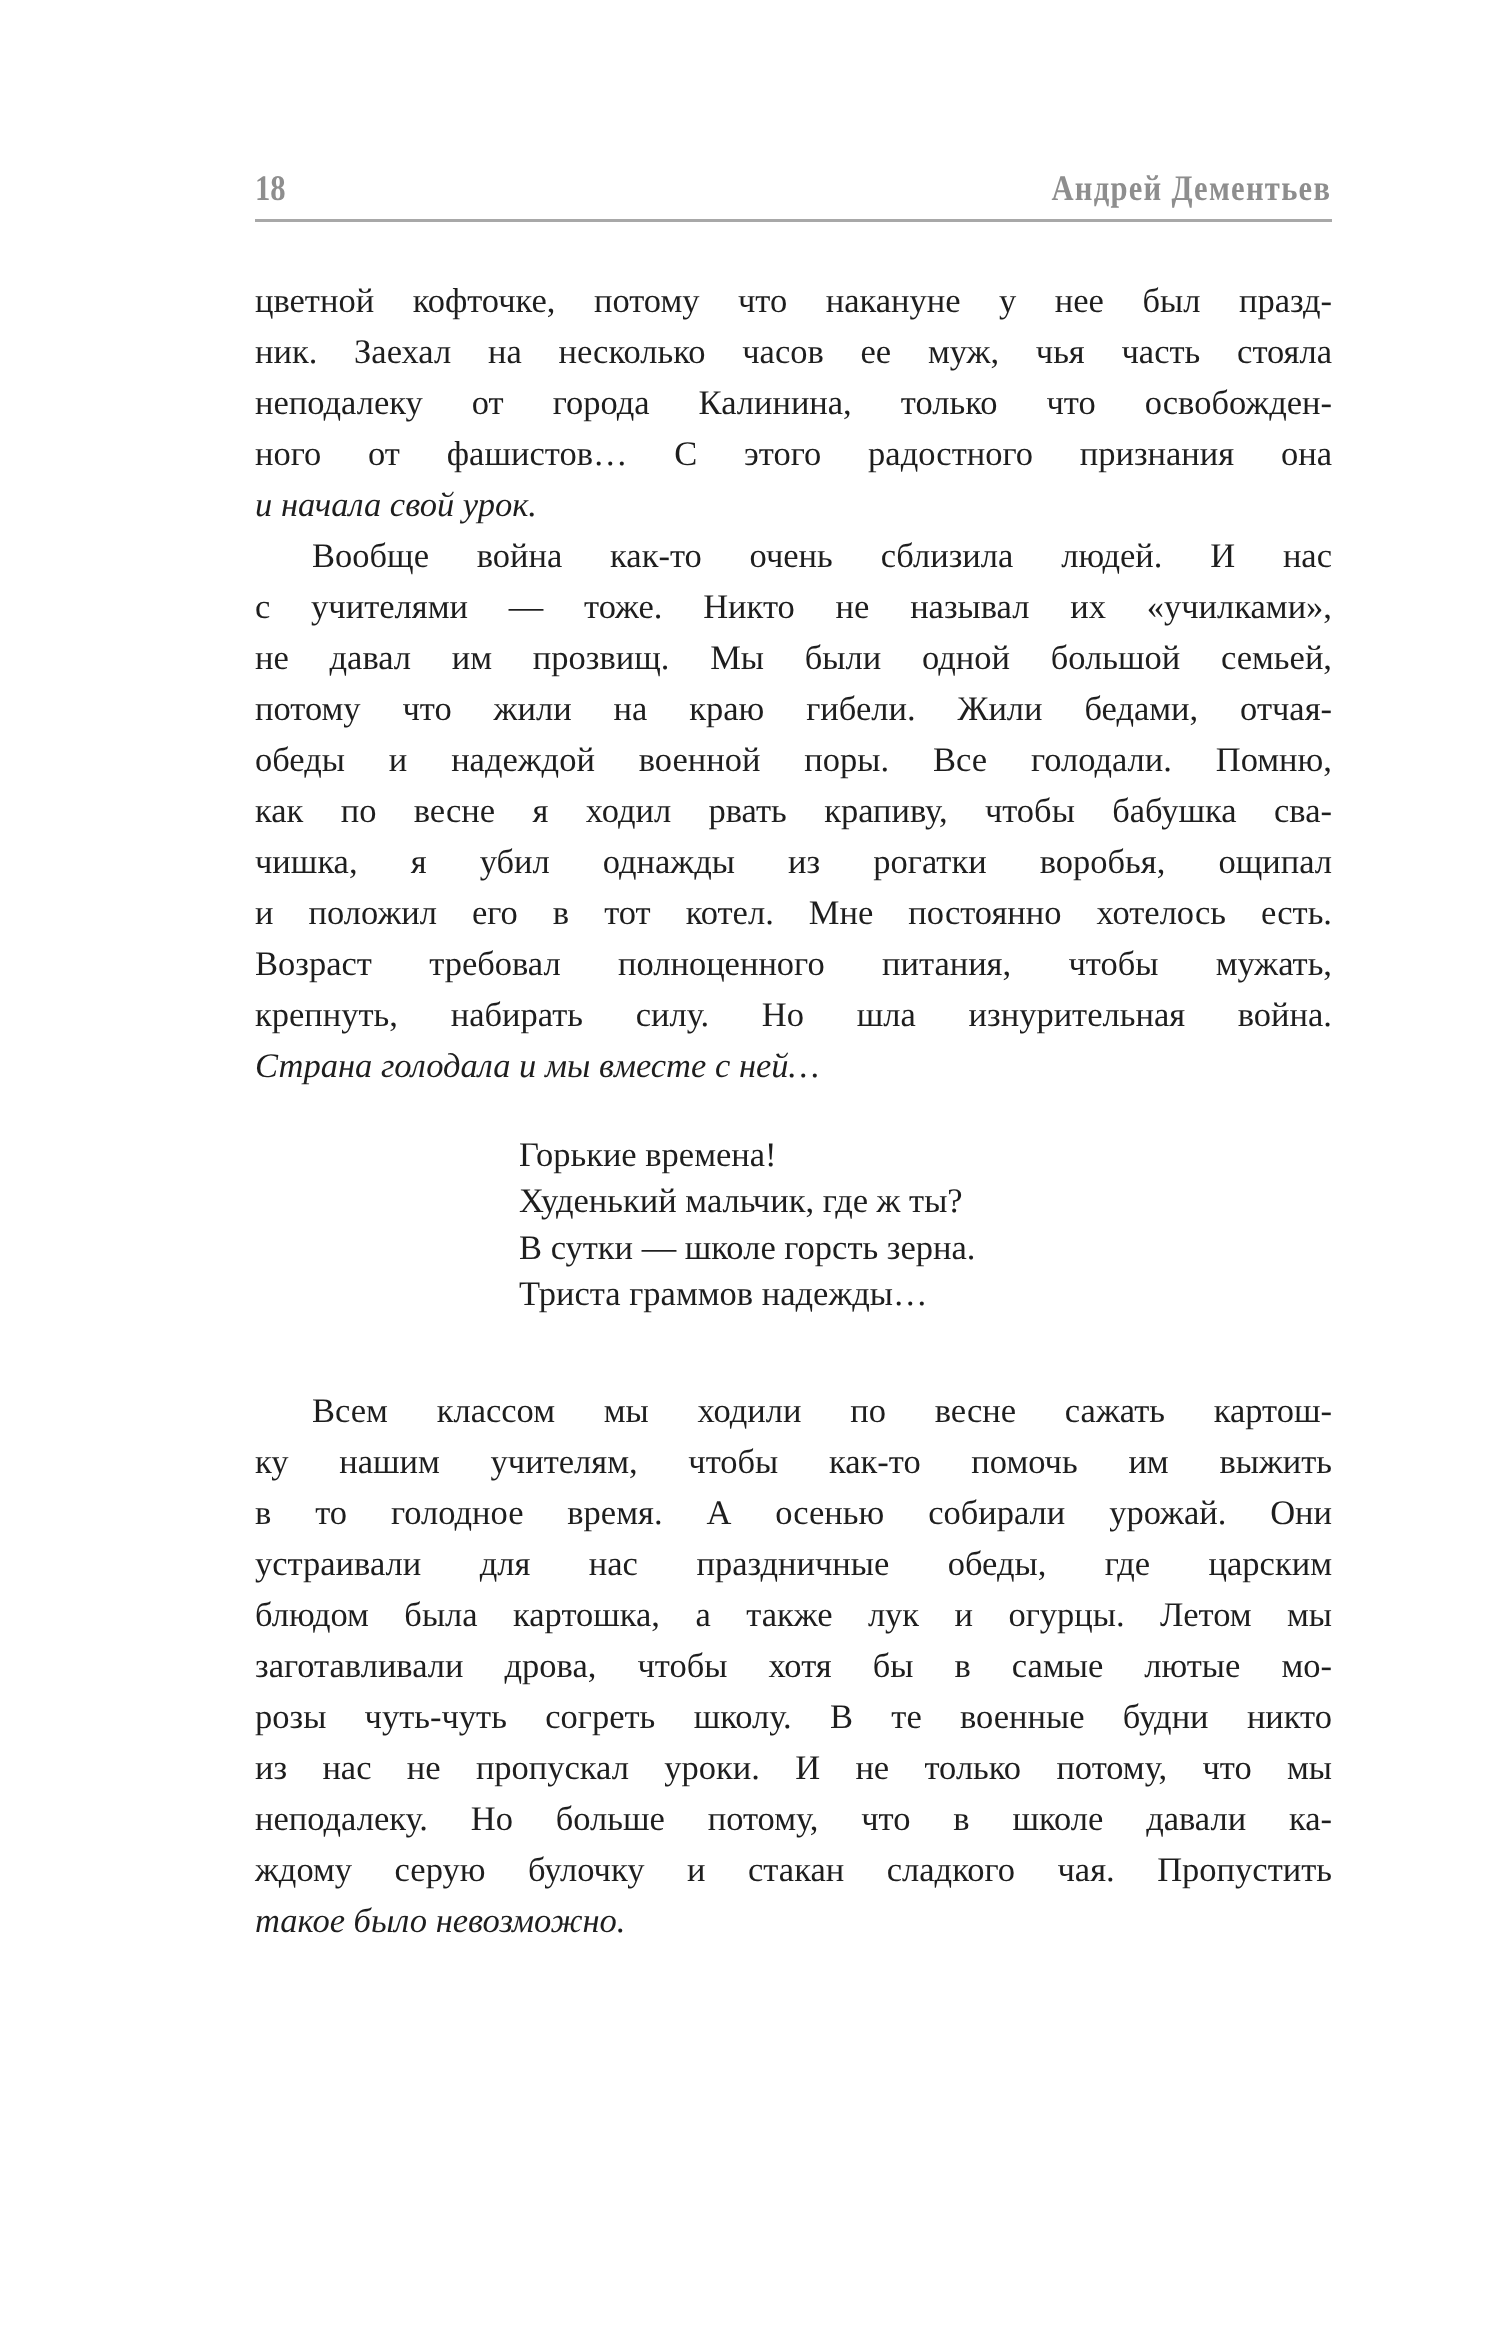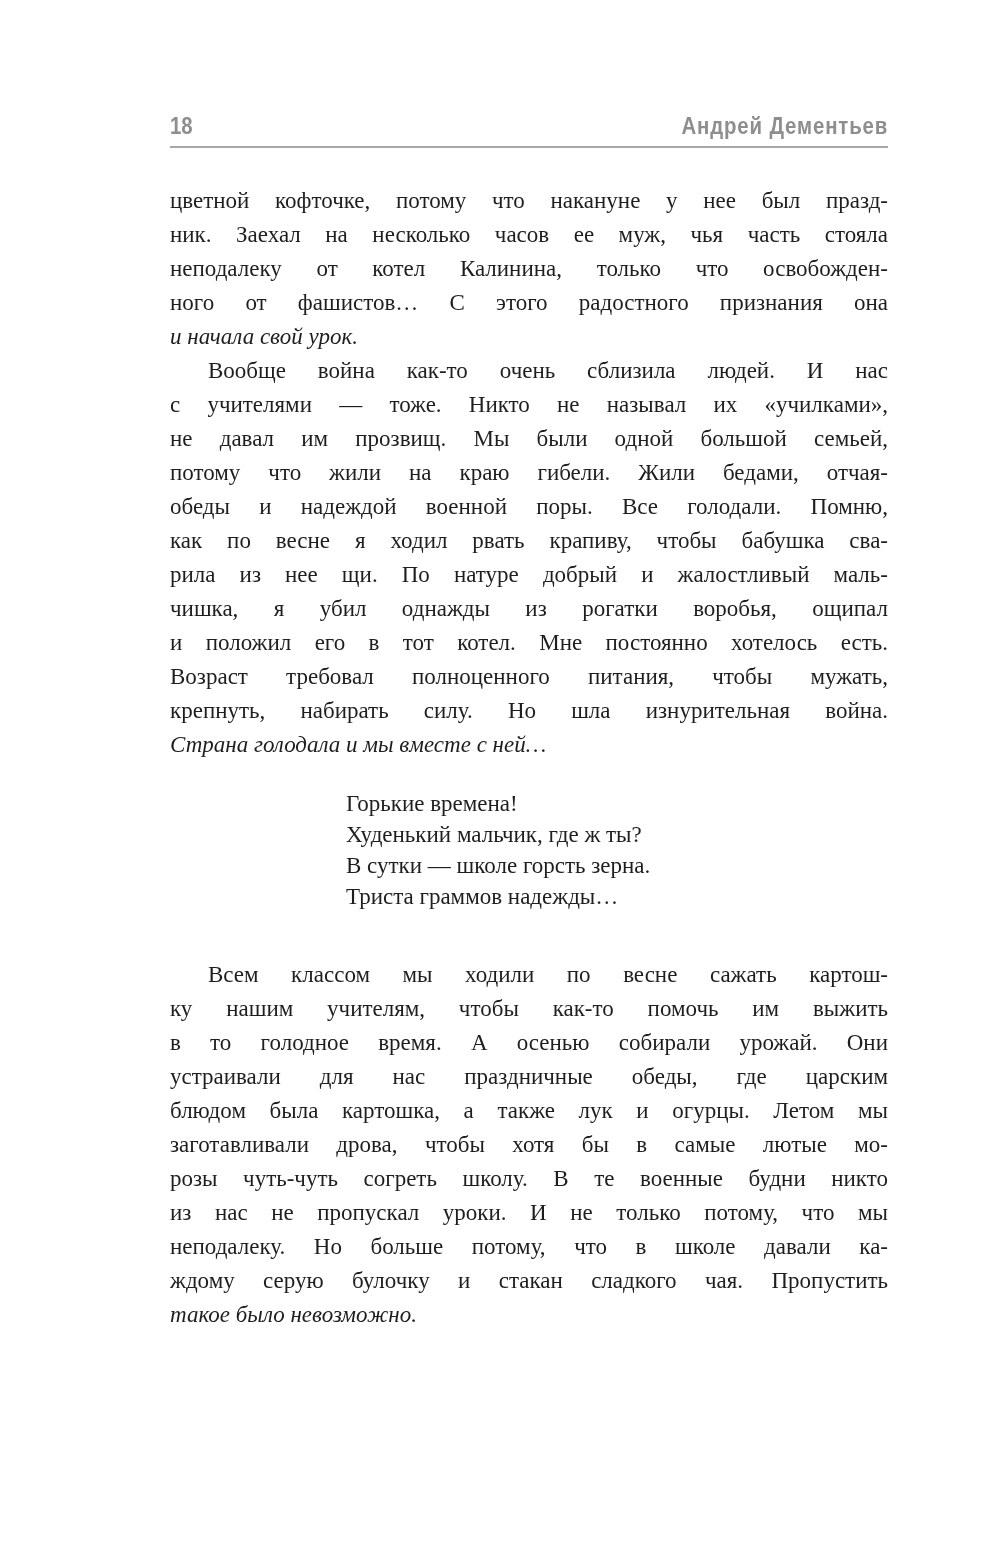--- a/index.html
+++ b/index.html
@@ -20,21 +20,21 @@
     position: absolute;
     left: 170px;
     top: 112px;
     width: 718px;
   }
   .running-header {
     display: flex;
     justify-content: space-between;
     align-items: flex-end;
     color: #8e8e8e;
-    font-family: Liberation Sans, sans-serif;
+    font-family: Liberation Serif, serif;
     font-weight: bold;
     font-size: 24px;
     line-height: 28px;
   }
   .running-header .cond {
     display: inline-block;
     transform: scaleX(0.85);
   }
   .page-num .cond { transform-origin: left bottom; }
   .author .cond { transform-origin: right bottom; letter-spacing: 1px; }
@@ -80,32 +80,31 @@
       <span class="page-num"><span class="cond">18</span></span>
       <span class="author"><span class="cond">Андрей Дементьев</span></span>
     </div>
 
     <div class="header-rule"></div>
 
     <div class="body-text">
         <div class="paragraph">
           <div class="line">цветной кофточке, потому что накануне у нее был празд-</div>
           <div class="line">ник. Заехал на несколько часов ее муж, чья часть стояла</div>
-          <div class="line">неподалеку от котел Калинина, только что освобожден-</div>
+          <div class="line">неподалеку от города Калинина, только что освобожден-</div>
           <div class="line">ного от фашистов… С этого радостного признания она</div>
           <div class="line last">и начала свой урок.</div>
         </div>
         <div class="paragraph">
           <div class="line indent">Вообще война как-то очень сблизила людей. И нас</div>
           <div class="line">с учителями — тоже. Никто не называл их «училками»,</div>
           <div class="line">не давал им прозвищ. Мы были одной большой семьей,</div>
           <div class="line">потому что жили на краю гибели. Жили бедами, отчая-</div>
           <div class="line">обеды и надеждой военной поры. Все голодали. Помню,</div>
           <div class="line">как по весне я ходил рвать крапиву, чтобы бабушка сва-</div>
-          <div class="line">рила из нее щи. По натуре добрый и жалостливый маль-</div>
           <div class="line">чишка, я убил однажды из рогатки воробья, ощипал</div>
           <div class="line">и положил его в тот котел. Мне постоянно хотелось есть.</div>
           <div class="line">Возраст требовал полноценного питания, чтобы мужать,</div>
           <div class="line">крепнуть, набирать силу. Но шла изнурительная война.</div>
           <div class="line last">Страна голодала и мы вместе с ней…</div>
         </div>
         <div class="poem">
           <div class="poem-line">Горькие времена!</div>
           <div class="poem-line">Худенький мальчик, где ж ты?</div>
           <div class="poem-line">В сутки — школе горсть зерна.</div>

